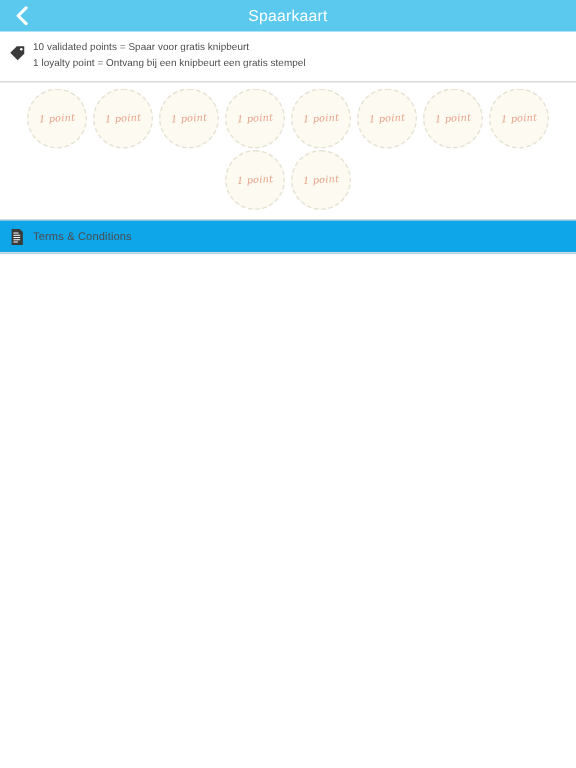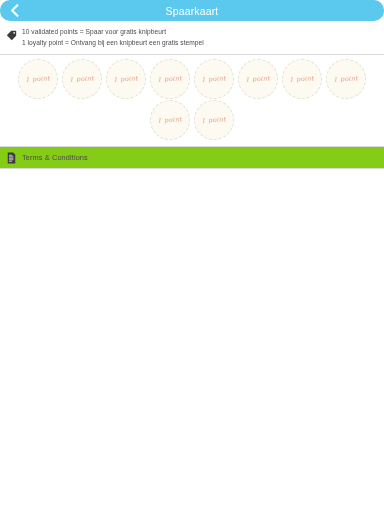--- a/index.html
+++ b/index.html
@@ -21,21 +21,20 @@
   }
 
   
   .header {
     position:relative;
     height:21px;
     background:#5bc8ee;
     display:flex;
     align-items:center;
     justify-content:center;
-    border-radius:10px;
   }
   .back-btn {
     position:absolute;
     left:0px;
     top:0;
     height:21px;
     width:28px;
     display:flex;
     align-items:center;
     justify-content:center;
@@ -112,21 +111,21 @@
     white-space:nowrap;
   }
 
   
   .terms-row {
     height:22px;
     display:flex;
     align-items:center;
     border-bottom:1px solid #d8d8d8;
     cursor:pointer;
-    background:#84cc16;
+    background:#0ea5e9;
   }
   .doc-icon-wrap {
     width:22px;
     min-width:22px;
     display:flex;
     justify-content:center;
     align-items:center;
   }
   .terms-label {
     font-size:7.4px;

